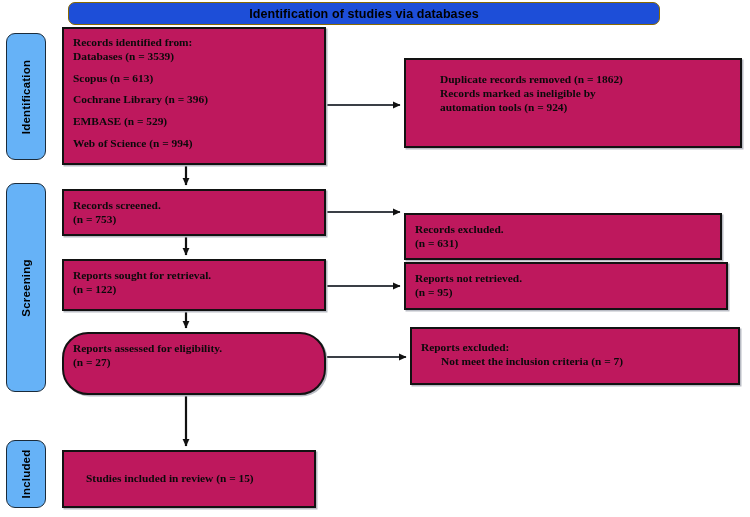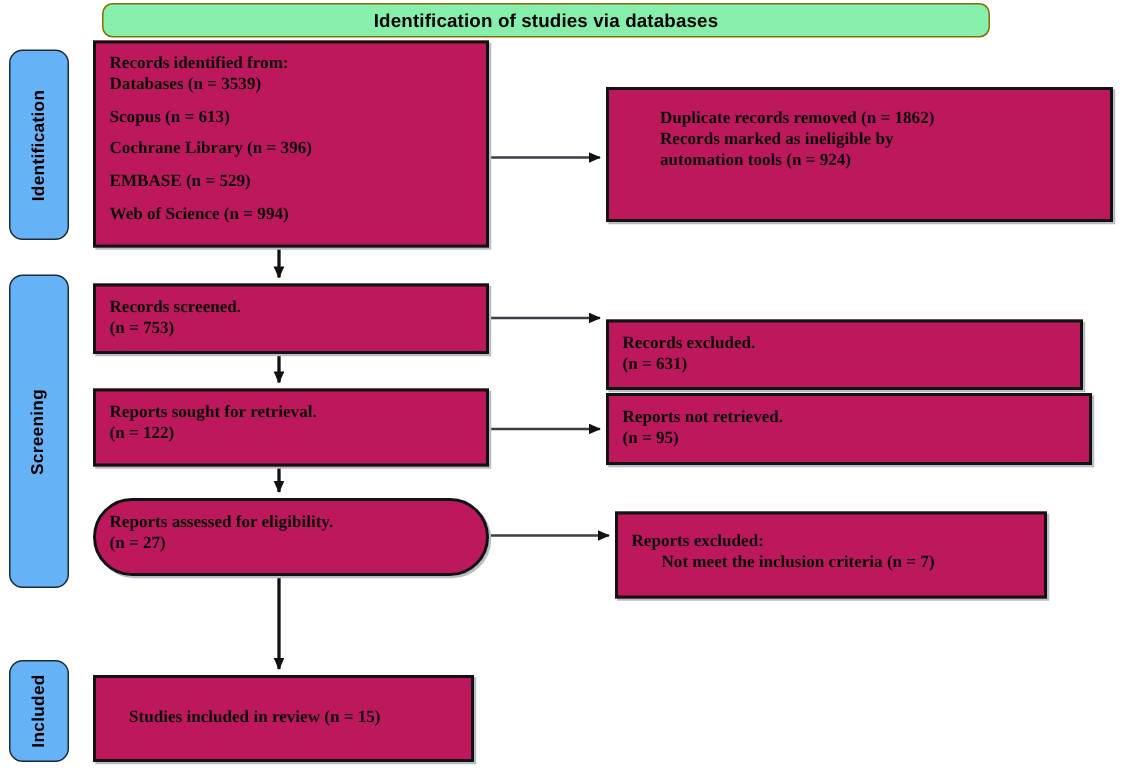--- a/index.html
+++ b/index.html
@@ -6,21 +6,21 @@
   body{
     font-family:"Liberation Serif", serif;
     width:750px;height:517px;position:relative;overflow:hidden;
   }
   #canvas{position:absolute;left:0;top:0;width:750px;height:517px;background:#fff;}
 
   
   .banner{
     position:absolute;
     left:68px; top:2px; width:592px; height:23px;
-    background:#86efac;
+    background:#1d4ed8;
     border:1.5px solid #8a6a00;
     border-radius:7px;
     display:flex;align-items:center;justify-content:center;
     box-sizing:border-box;
   }
   .banner-text{
     font-family:"Liberation Sans", sans-serif;
     font-weight:bold;
     font-size:12.5px;
     color:#000;
@@ -72,22 +72,22 @@
   .ln.indent{padding-left:20px;}
   .ln.tight{margin-top:1px;}
 
   
   #box-identified   {left:62px;  top:27px;  width:264px; height:138px;}
   #box-removed      {left:404px; top:58px;  width:338px; height:90px;}
   #box-screened     {left:62px;  top:189px; width:264px; height:47px;}
   #box-excluded     {left:404px; top:189px; width:318px; height:47px;margin-top:24px;}
   #box-sought       {left:62px;  top:259px; width:264px; height:52px;}
   #box-notretrieved {left:404px; top:262px; width:324px; height:48px;}
-  #box-assessed     {left:62px;  top:332px; width:264px; height:52px;border-radius:26px;}
-  #box-repexcluded  {left:410px; top:341px; width:288px; height:58px;}
+  #box-assessed     {left:62px;  top:332px; width:264px; height:63px;border-radius:26px;}
+  #box-repexcluded  {left:410px; top:327px; width:330px; height:58px;}
   #box-included     {left:62px;  top:450px; width:254px; height:58px;}
 
   
   #box-screened .box-inner,
   #box-excluded .box-inner,
   #box-sought .box-inner,
   #box-notretrieved .box-inner,
   #box-assessed .box-inner{padding-top:8px;}
   #box-repexcluded .box-inner{padding-top:12px;}
   #box-included .box-inner{padding-top:20px;padding-left:22px;}

